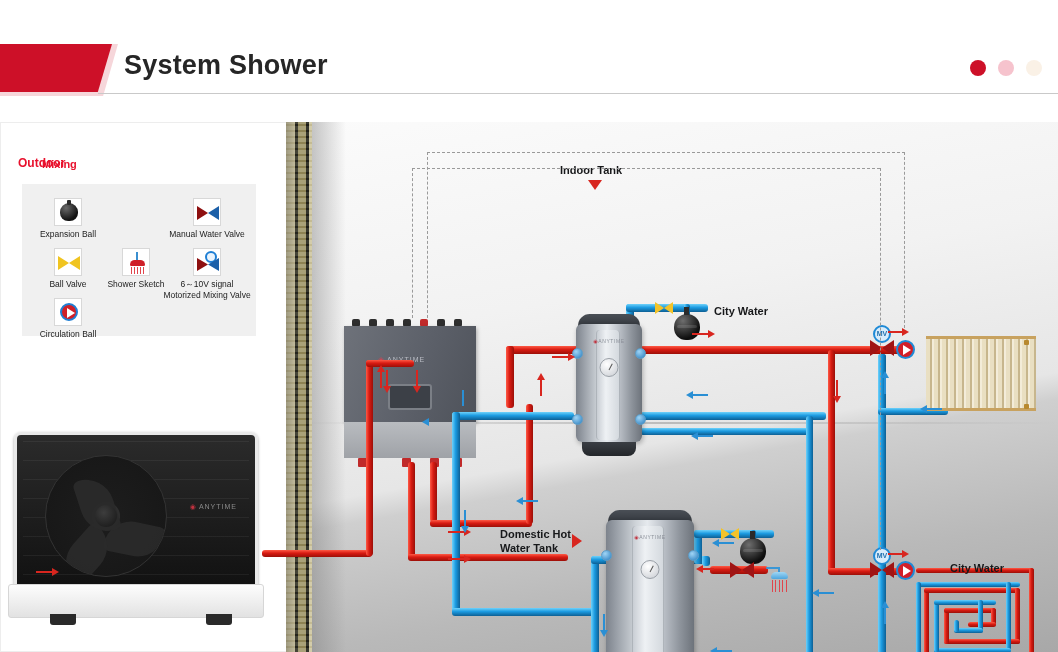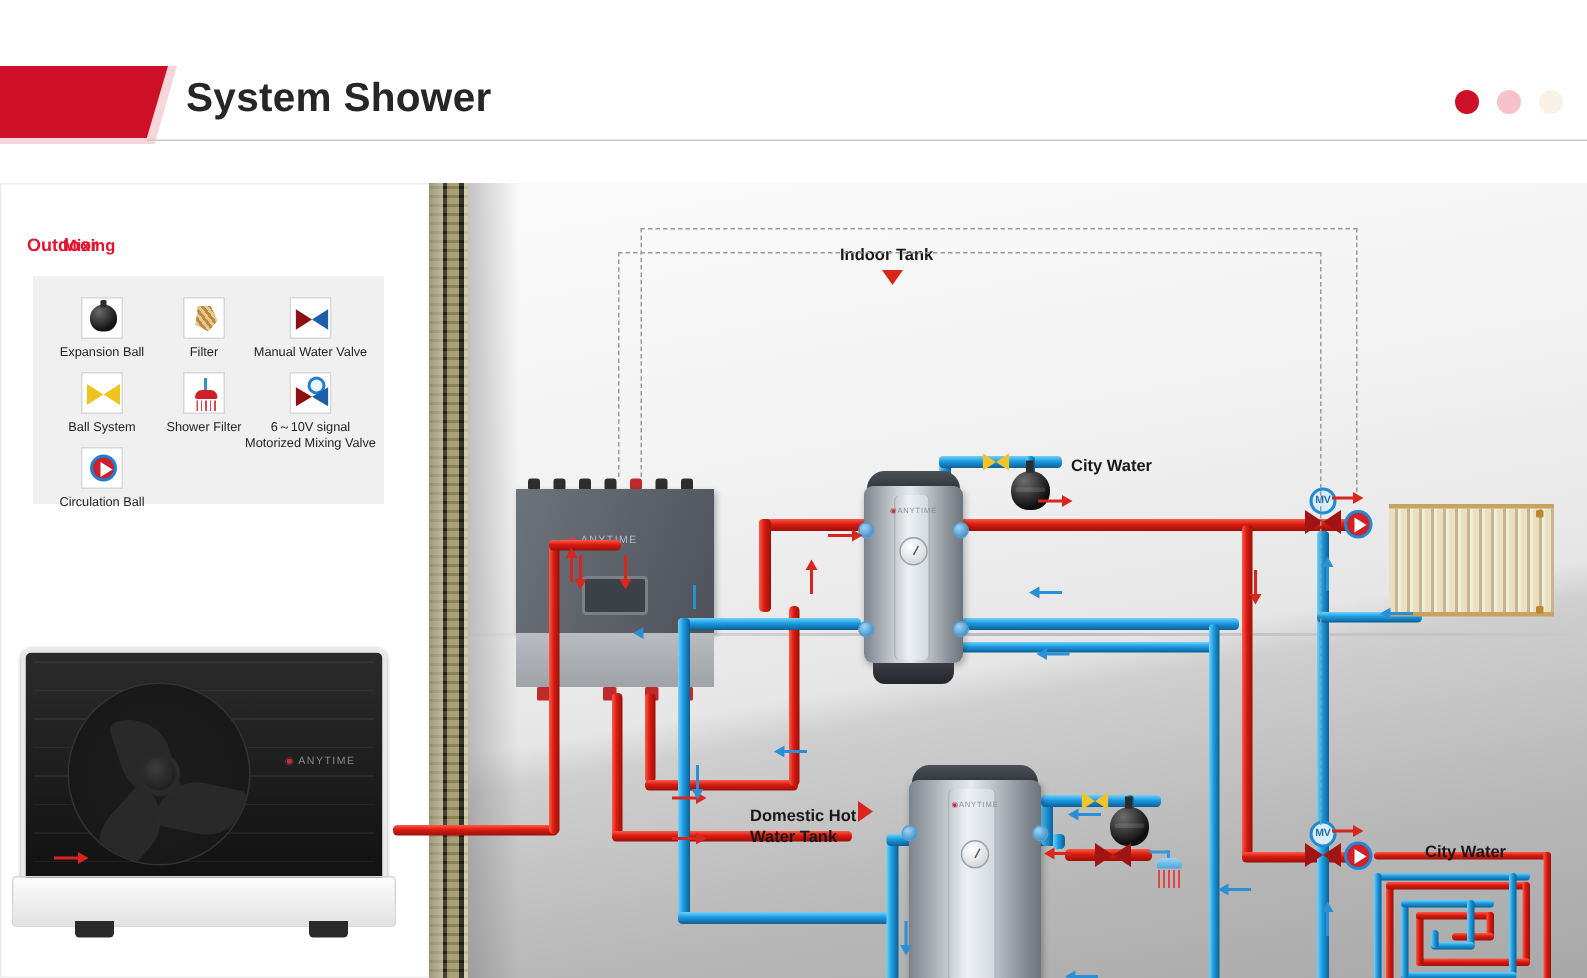--- a/index.html
+++ b/index.html
@@ -251,56 +251,50 @@
     <div class="legend-box">
       <div class="legend-grid">
 
         <div class="leg-item" style="left:0px;top:14px;">
           <div class="leg-ico">
               <span class="g-tank"></span>
             </div>
           <div class="leg-cap">Expansion Ball</div>
         </div>
 
-        <div class="leg-item" style="left:68px;top:14px;">
-          <div class="leg-ico">
-              <span class="g-filter"></span>
-            </div>
-          <div class="leg-cap">Filter</div>
-        </div>
 
         <div class="leg-item" style="left:139px;top:14px;">
           <div class="leg-ico">
               <span class="g-bow bow-red">
                 <i class="l"></i>
                 <i class="r"></i>
               </span>
             </div>
           <div class="leg-cap">Manual Water Valve</div>
         </div>
 
         <div class="leg-item" style="left:0px;top:64px;">
           <div class="leg-ico">
               <span class="g-bow bow-yel">
                 <i class="l"></i>
                 <i class="r"></i>
               </span>
             </div>
-          <div class="leg-cap">Ball System</div>
+          <div class="leg-cap">Ball Valve</div>
         </div>
 
         <div class="leg-item" style="left:68px;top:64px;">
           <div class="leg-ico">
             <span class="g-shower">
                 <span class="pipe"></span>
                 <span class="head"></span>
                 <span class="drops"></span>
               </span>
           </div>
-          <div class="leg-cap">Shower Filter</div>
+          <div class="leg-cap">Shower Sketch</div>
         </div>
 
         <div class="leg-item" style="left:139px;top:64px;">
           <div class="leg-ico">
               <span class="g-mv">
                 <b></b>
                 <i class="l"></i>
                 <i class="r"></i>
               </span>
             </div>
@@ -418,21 +412,21 @@
       </div>
       <div class="logo"><span class="mk">◉</span><span>ANYTIME</span></div>
       <div class="gauge" style="top:44px;"></div>
       <div class="nipple" style="left:-4px;top:34px;"></div>
       <div class="nipple" style="right:-4px;top:34px;"></div>
       <div class="nipple" style="right:-4px;top:100px;"></div>
       <div class="nipple" style="left:-4px;top:100px;"></div>
       <div class="foot"></div>
     </div>
 
-    <div class="dlabel" style="left:500px;top:416px;">Domestic Hot
+    <div class="dlabel" style="left:500px;top:406px;">Domestic Hot
 Water Tank</div>
     <div class="tri right" style="left:572px;top:412px;"></div>
 
     <div class="tank" style="left:606px;top:388px;width:88px;height:232px;">
       <div class="cap"></div>
       <div class="shell">
         <div class="door"></div>
       </div>
       <div class="logo"><span class="mk">◉</span><span>ANYTIME</span></div>
       <div class="gauge" style="top:50px;"></div>

